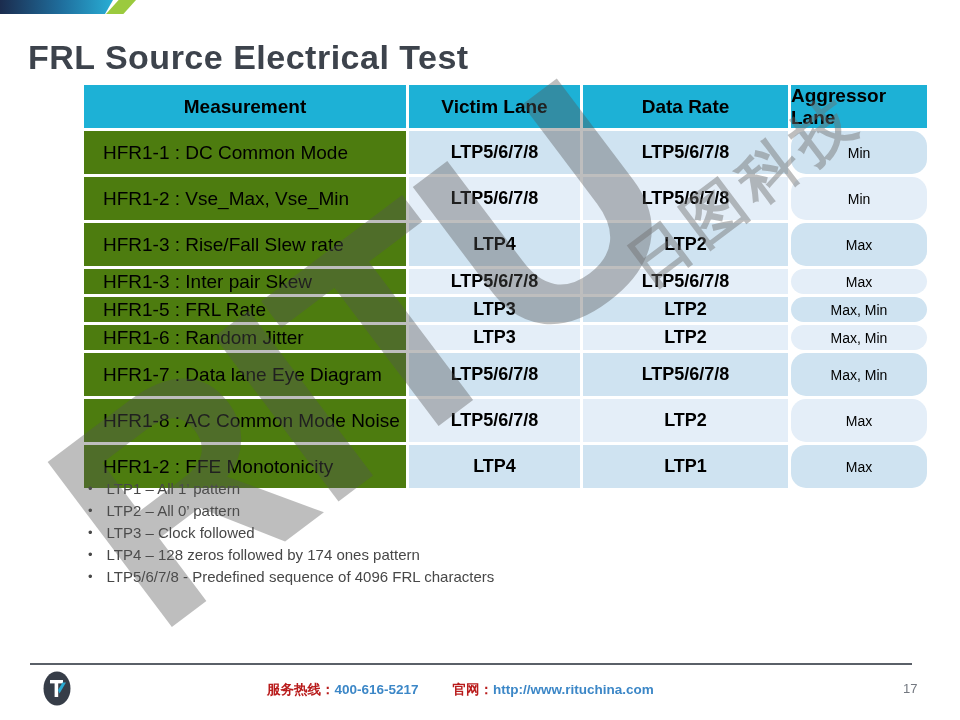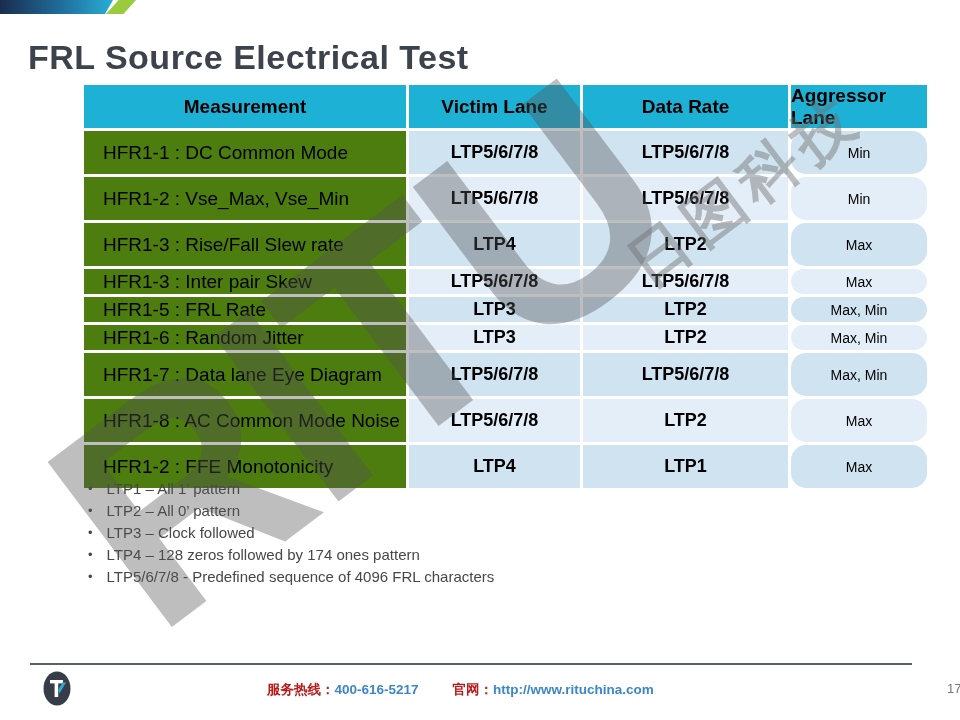--- a/index.html
+++ b/index.html
@@ -46,21 +46,21 @@
   .wm-small span { transform:rotate(-37deg); font-size:60px; font-weight:bold;
     color:rgba(110,110,110,0.45); letter-spacing:8px; white-space:nowrap; }
 
   
   .footer-line { position:absolute; left:30px; top:663px; width:882px; height:2px; background:#5a6068; }
   .footer-logo { position:absolute; left:43px; top:671px; width:28px; height:35px; }
   .footer-contact { position:absolute; left:267px; top:681px; font-size:13.5px; font-weight:bold; white-space:nowrap; }
   .footer-contact .lbl { color:#b91c1c; }
   .footer-contact .val { color:#3c87c7;margin-top:12px; }
   .footer-contact .gap { display:inline-block; width:34px; }
-  .page-number { position:absolute; left:903px; top:681px; font-size:13px; color:#737880;margin-left:44px; }
+  .page-number { position:absolute; left:903px; top:681px; font-size:13px; color:#737880; }
 </style>
 </head>
 <body>
 
 <div class="slide">
 
   <div class="topbar-blue"></div>
   <div class="topbar-green"></div>
 
   <h1 class="page-title">FRL Source Electrical Test</h1>

